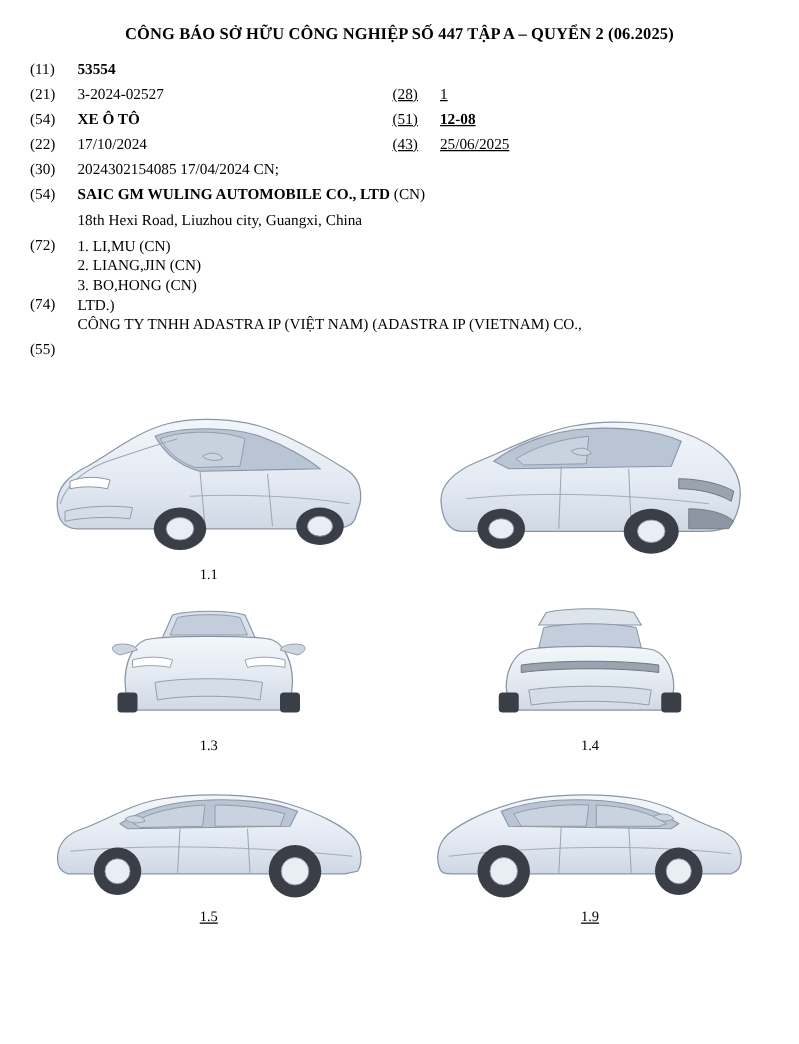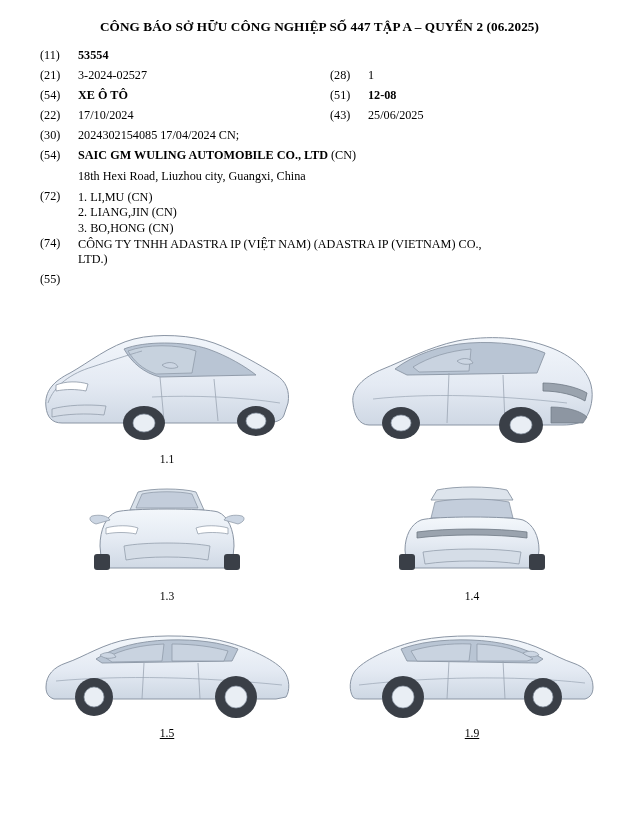--- a/index.html
+++ b/index.html
@@ -26,21 +26,21 @@
     text-align: center;
     font-weight: bold;
     font-size: 13.2px;
     letter-spacing: 0.1px;
     margin: 19px 26px 0 26px;
     line-height: 1.2;
   }
 
   
   .fields {
-    margin: 14px 0 0 16px;
+    margin: 14px 0 0 0;
     padding: 0 24px 0 24px;
     font-size: 12.2px;
     line-height: 1.0;
   }
   .frow {
     display: flex;
     align-items: flex-start;
     min-height: 20px;
   }
   .code {
@@ -55,20 +55,21 @@
   .leftcol {
     width: 290px;
     flex: 0 0 290px;
     display: flex;
     align-items: flex-start;
   }
   .rightcol {
     flex: 1 1 auto;
     display: flex;
     align-items: center;
+    text-decoration: underline;
   }
   .b { font-weight: bold; }
   .sub { line-height: 1.28; font-family: Liberation Serif, serif; }
   .tight { margin-top: 1px; justify-content: flex-end; }
 
   
   .figures {
     margin-top: 18px;
     padding: 0 22px;
   }
@@ -162,22 +163,22 @@
       <div class="val sub">
         <div>1. LI,MU (CN)</div>
         <div>2. LIANG,JIN (CN)</div>
         <div>3. BO,HONG (CN)</div>
       </div>
     </div>
 
     <div class="frow">
       <div class="code">(74)</div>
       <div class="val sub">
+        <div>LTD.)</div>
         <div>CÔNG TY TNHH ADASTRA IP (VIỆT NAM) (ADASTRA IP (VIETNAM) CO.,</div>
-        <div>LTD.)</div>
       </div>
     </div>
 
     <div class="frow" style="margin-top:5px">
       <div class="code">(55)</div>
       <div class="val"></div>
     </div>
 
   </div>
 

